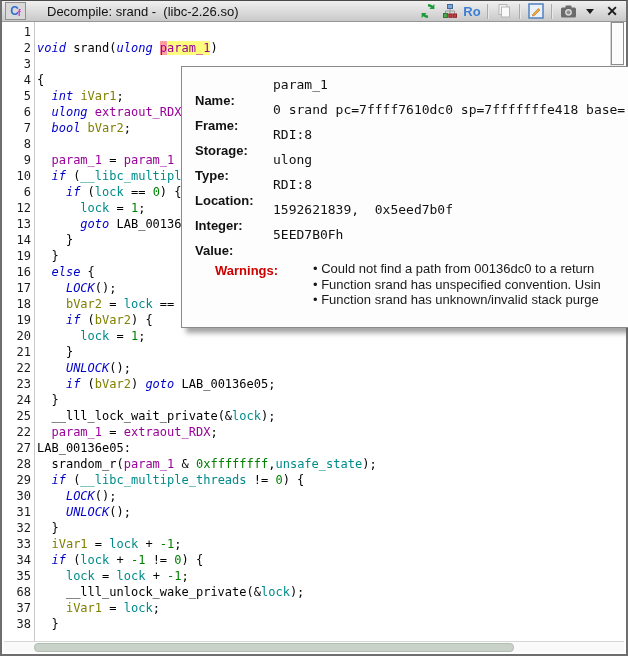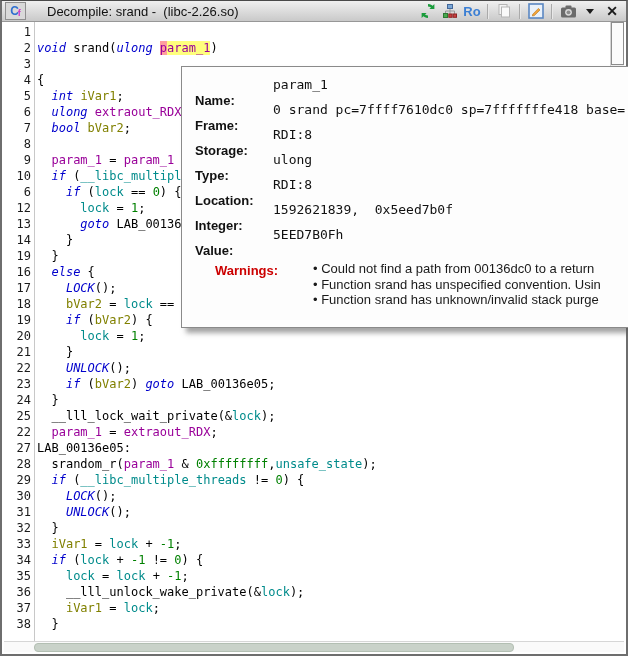--- a/index.html
+++ b/index.html
@@ -170,21 +170,21 @@
         <div class="code-line"><span class="ln">22</span><span class="lt"><span class="tk-o">  </span><span class="tk-p">param_1</span><span class="tk-o"> = </span><span class="tk-p">extraout_RDX</span><span class="tk-o">;</span></span></div>
         <div class="code-line"><span class="ln">27</span><span class="lt"><span class="tk-o">LAB_00136e05:</span></span></div>
         <div class="code-line"><span class="ln">28</span><span class="lt"><span class="tk-o">  </span><span class="tk-f">srandom_r</span><span class="tk-o">(</span><span class="tk-p">param_1</span><span class="tk-o"> &amp; </span><span class="tk-n">0xffffffff</span><span class="tk-o">,</span><span class="tk-g">unsafe_state</span><span class="tk-o">);</span></span></div>
         <div class="code-line"><span class="ln">29</span><span class="lt"><span class="tk-o">  </span><span class="tk-k">if</span><span class="tk-o"> (</span><span class="tk-g">__libc_multiple_threads</span><span class="tk-o"> != </span><span class="tk-n">0</span><span class="tk-o">) {</span></span></div>
         <div class="code-line"><span class="ln">30</span><span class="lt"><span class="tk-o">    </span><span class="tk-k">LOCK</span><span class="tk-o">();</span></span></div>
         <div class="code-line"><span class="ln">31</span><span class="lt"><span class="tk-o">    </span><span class="tk-k">UNLOCK</span><span class="tk-o">();</span></span></div>
         <div class="code-line"><span class="ln">32</span><span class="lt"><span class="tk-o">  }</span></span></div>
         <div class="code-line"><span class="ln">33</span><span class="lt"><span class="tk-o">  </span><span class="tk-v">iVar1</span><span class="tk-o"> = </span><span class="tk-g">lock</span><span class="tk-o"> + </span><span class="tk-n">-1</span><span class="tk-o">;</span></span></div>
         <div class="code-line"><span class="ln">34</span><span class="lt"><span class="tk-o">  </span><span class="tk-k">if</span><span class="tk-o"> (</span><span class="tk-g">lock</span><span class="tk-o"> + </span><span class="tk-n">-1</span><span class="tk-o"> != </span><span class="tk-n">0</span><span class="tk-o">) {</span></span></div>
         <div class="code-line"><span class="ln">35</span><span class="lt"><span class="tk-o">    </span><span class="tk-g">lock</span><span class="tk-o"> = </span><span class="tk-g">lock</span><span class="tk-o"> + </span><span class="tk-n">-1</span><span class="tk-o">;</span></span></div>
-        <div class="code-line"><span class="ln">36</span><span class="lt"><span class="tk-o">    </span><span class="tk-f">__lll_unlock_wake_private</span><span class="tk-o">(&amp;</span><span class="tk-g">lock</span><span class="tk-o">);</span></span></div>
+        <div class="code-line"><span class="ln">68</span><span class="lt"><span class="tk-o">    </span><span class="tk-f">__lll_unlock_wake_private</span><span class="tk-o">(&amp;</span><span class="tk-g">lock</span><span class="tk-o">);</span></span></div>
         <div class="code-line"><span class="ln">37</span><span class="lt"><span class="tk-o">    </span><span class="tk-v">iVar1</span><span class="tk-o"> = </span><span class="tk-g">lock</span><span class="tk-o">;</span></span></div>
         <div class="code-line"><span class="ln">38</span><span class="lt"><span class="tk-o">  }</span></span></div>
       </div>
   </div>
 
   <div class="vscroll">
     <div class="vthumb"></div>
   </div>
   <div class="hscroll">
     <div class="hthumb"></div>

